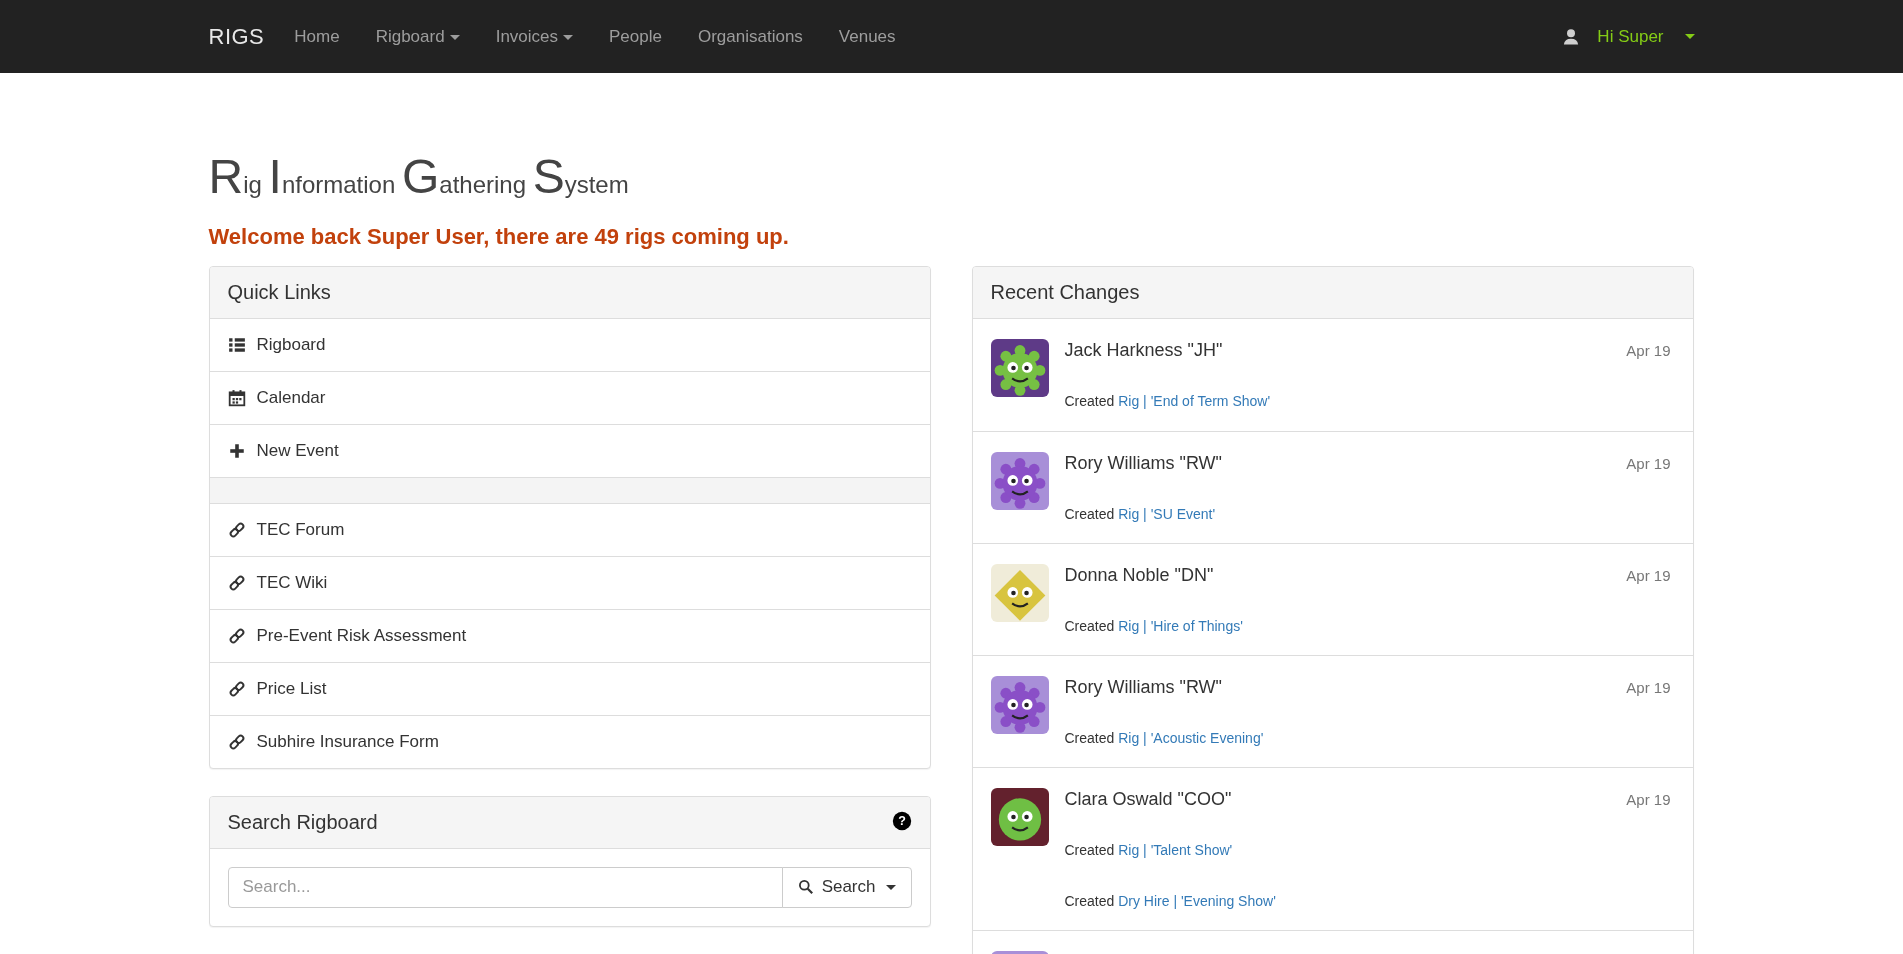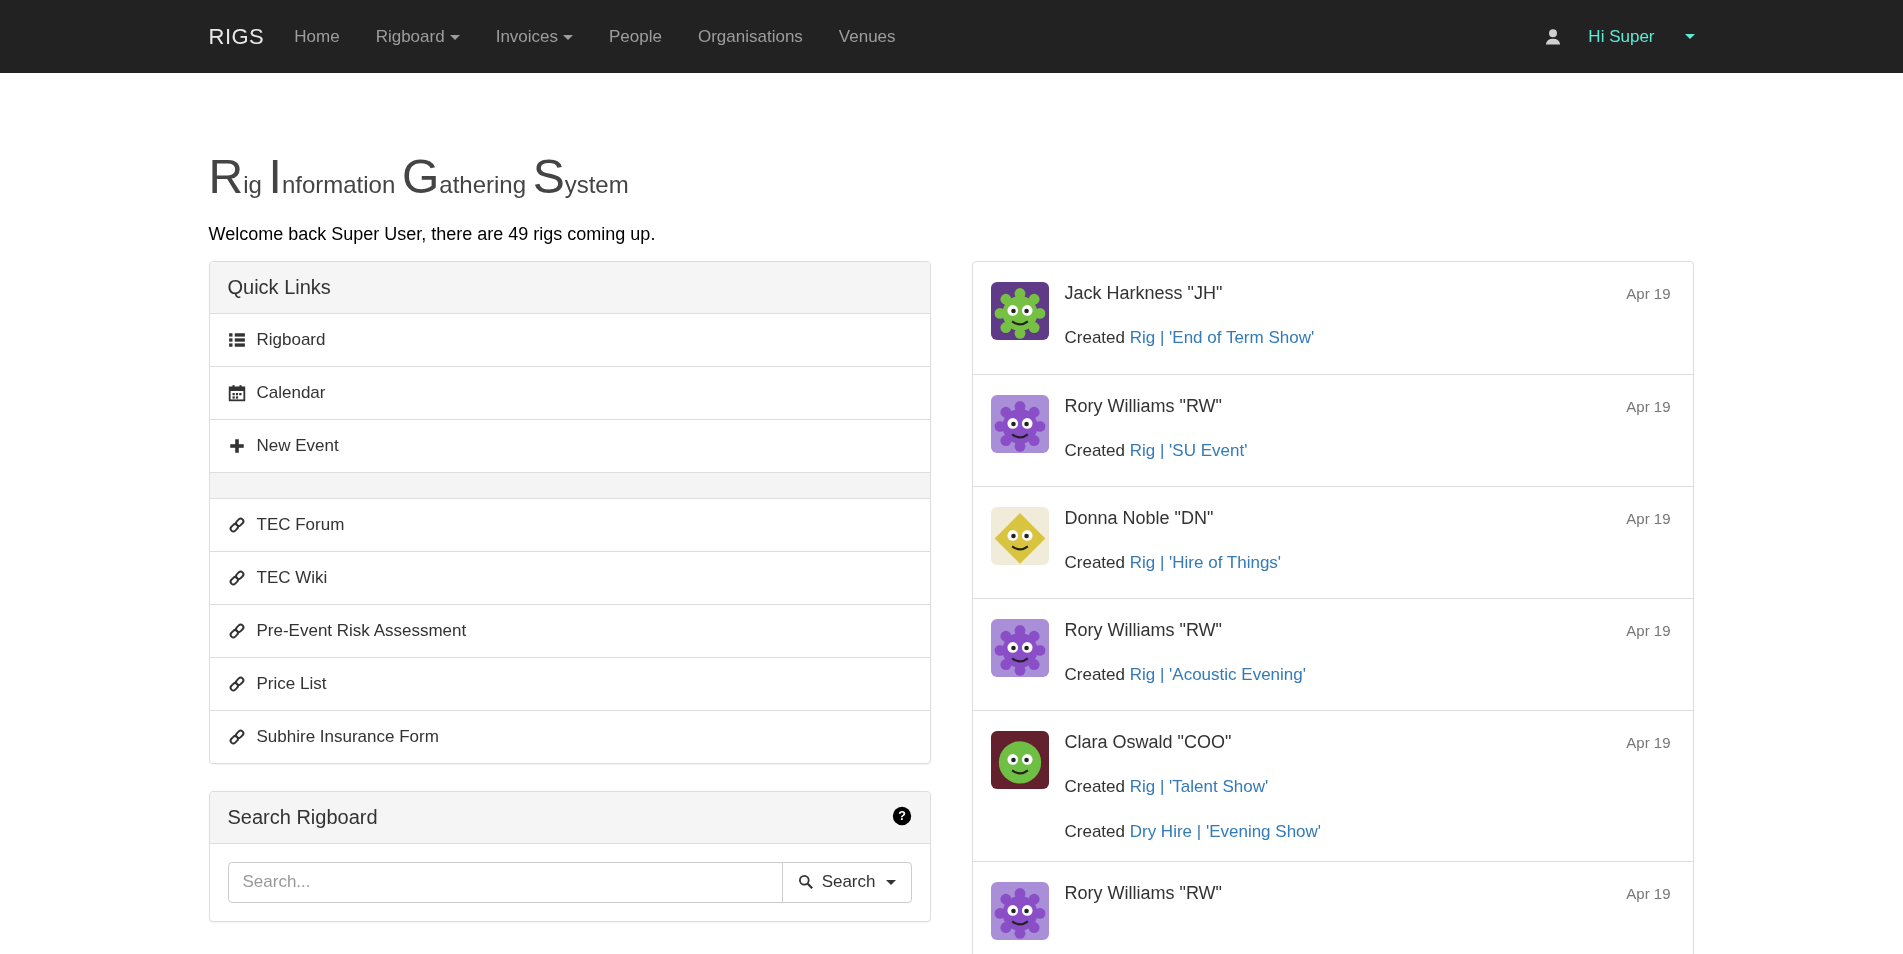--- a/index.html
+++ b/index.html
@@ -22,31 +22,31 @@
   .nav-list li a {
     display: block; line-height: 73px; padding: 0 18px;
     color: #9d9d9d; font-size: 17px; text-decoration: none; white-space: nowrap;
   }
   .caret {
     display: inline-block; width: 0; height: 0; margin-left: 5px;
     border-left: 5px solid transparent; border-right: 5px solid transparent;
     border-top: 5px solid currentColor; vertical-align: middle;
   }
   .nav-right {
-    margin-left: auto; display: flex; align-items: center; gap: 25px;
-    color: #5eead4; font-size: 17px; cursor: pointer;
+    margin-left: auto; display: flex; align-items: center; gap: 16px;
+    color: #84cc16; font-size: 17px; cursor: pointer;
   }
   .user-glyph { width: 20px; height: 20px; display: block; }
 
   
   .main { padding-top: 78px; }
   .page-title { margin: 0 0 20px 0; font-weight: 400; color: #444; line-height: 1.1; }
   .page-title .big { font-size: 48px; }
   .page-title .small { font-size: 24px; }
-  .welcome { font-size: 18px; margin: 0 0 16px 0; color: #000000; }
+  .welcome { font-size: 22px; margin: 0 0 16px 0; color: #c2410c; font-weight: bold; }
 
   .row { display: flex; gap: 41px; align-items: flex-start; }
   .col { width: 722px; flex: none; }
 
   .panel {
     border: 1px solid #ddd; border-radius: 4px; background: #fff;
     box-shadow: 0 1px 1px rgba(0,0,0,.05); overflow: hidden;
   }
   .panel + .panel { margin-top: 27px; }
   .panel-heading {
@@ -87,21 +87,21 @@
     display: flex; padding: 14px 22px 18px 18px;
     min-height: 112px; border-top: 1px solid #ddd;
   }
   .rc-item:first-child { border-top: 0; }
   .avatar { width: 58px; height: 58px; flex: none; margin: 6px 16px 0 0; }
   .avatar svg { width: 58px; height: 58px; display: block; }
   .rc-body { flex: 1; padding-top: 6px; min-width: 0; }
   .rc-top { display: flex; justify-content: space-between; align-items: baseline; }
   .rc-name { font-size: 18px; color: #333; line-height: 22px; }
   .rc-date { font-size: 15px; color: #777; flex: none; margin-left: 12px; }
-  .rc-line { margin-top: 23px; font-size: 17px; line-height: 22px; color: #333; }
+  .rc-line { margin-top: 29px; font-size: 14px; line-height: 22px; color: #333; }
   .rc-line a { color: #337ab7; text-decoration: none; }
 
   svg { overflow: visible; }
 </style>
 </head>
 <body>
 
 <nav class="navbar">
   <div class="container nav-inner">
     <a class="brand" href="#">RIGS</a>
@@ -273,20 +273,23 @@
               <span>Search</span>
               <span class="caret"></span>
             </button>
           </div>
         </div>
       </div>
     </div>
 
     <div class="col">
       <div class="panel">
+        <div class="panel-heading">
+          <span>Recent Changes</span>
+        </div>
         <div>
 
             <div class="rc-item">
               <div class="avatar">
                 <svg viewBox="0 0 48 48">
                   <rect x="0" y="0" width="48" height="48" rx="5" fill="#5e3a87"></rect>
                   <g fill="#76c043">
                     <circle cx="24" cy="9.5" r="4.5"></circle>
                     <circle cx="24" cy="42.5" r="4.5"></circle>
                     <circle cx="7.5" cy="26" r="4.5"></circle>

